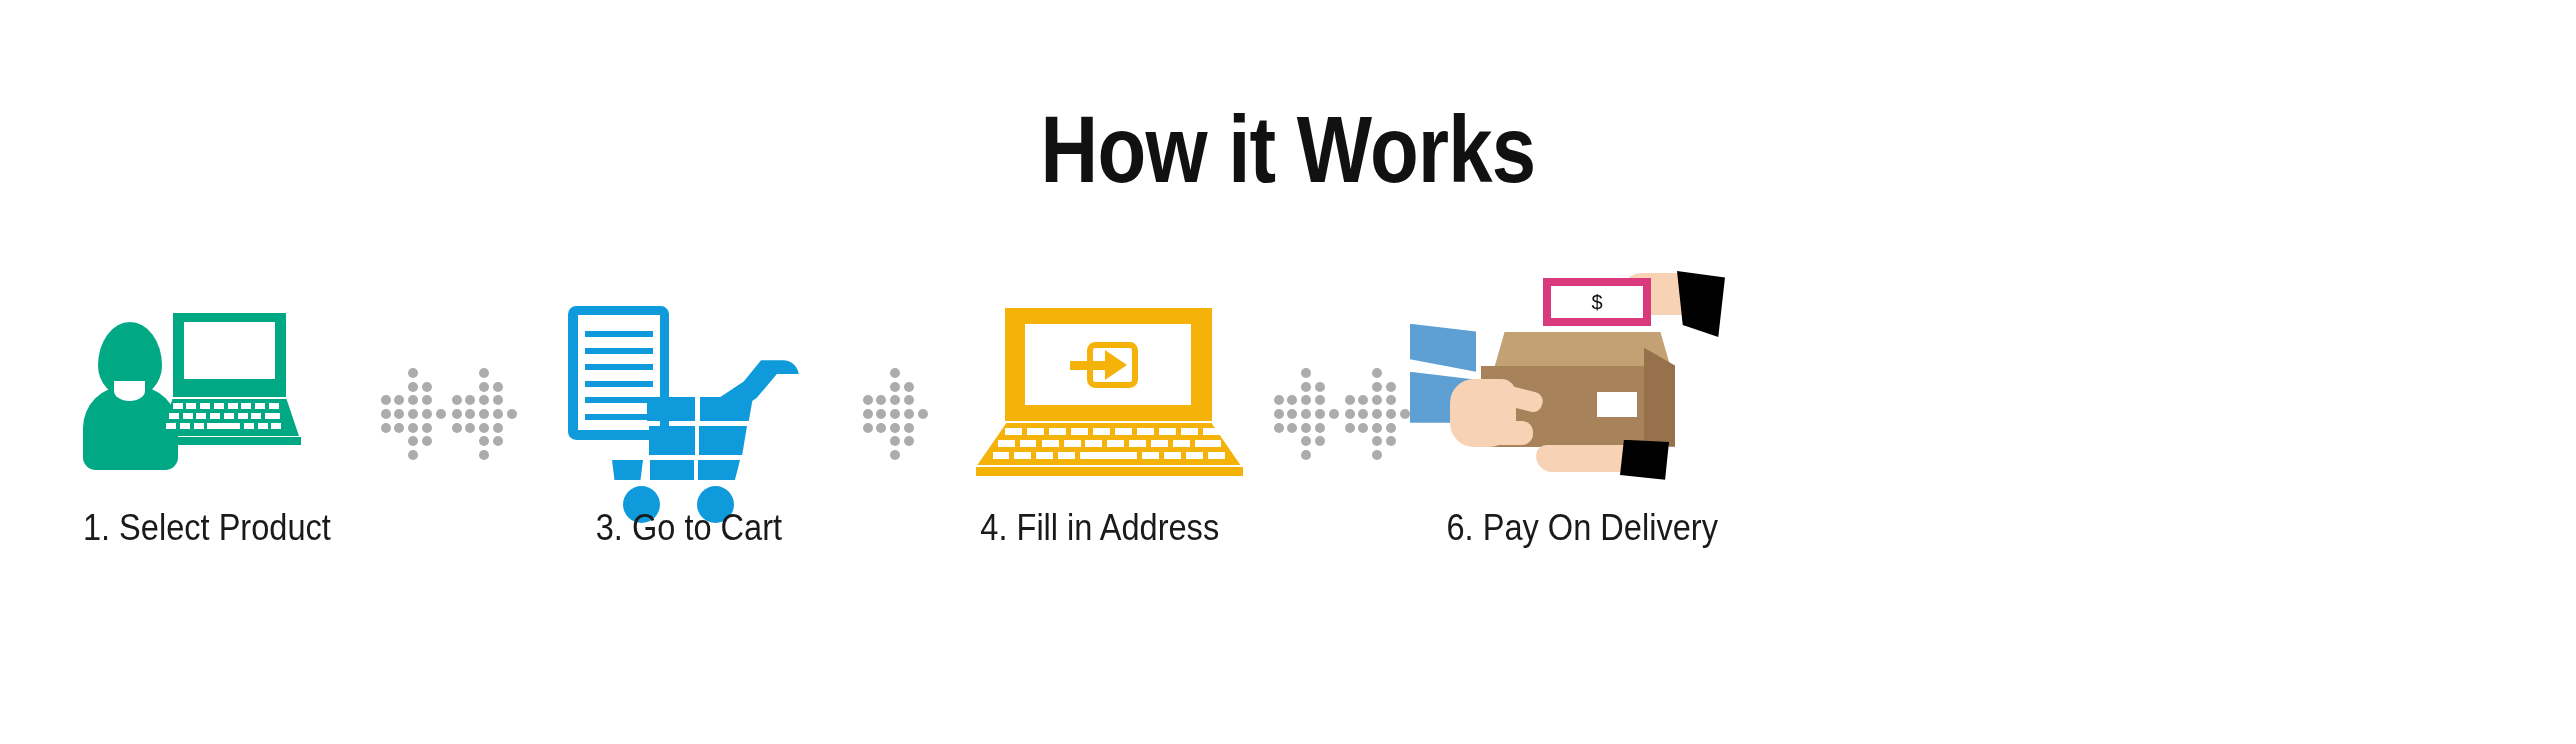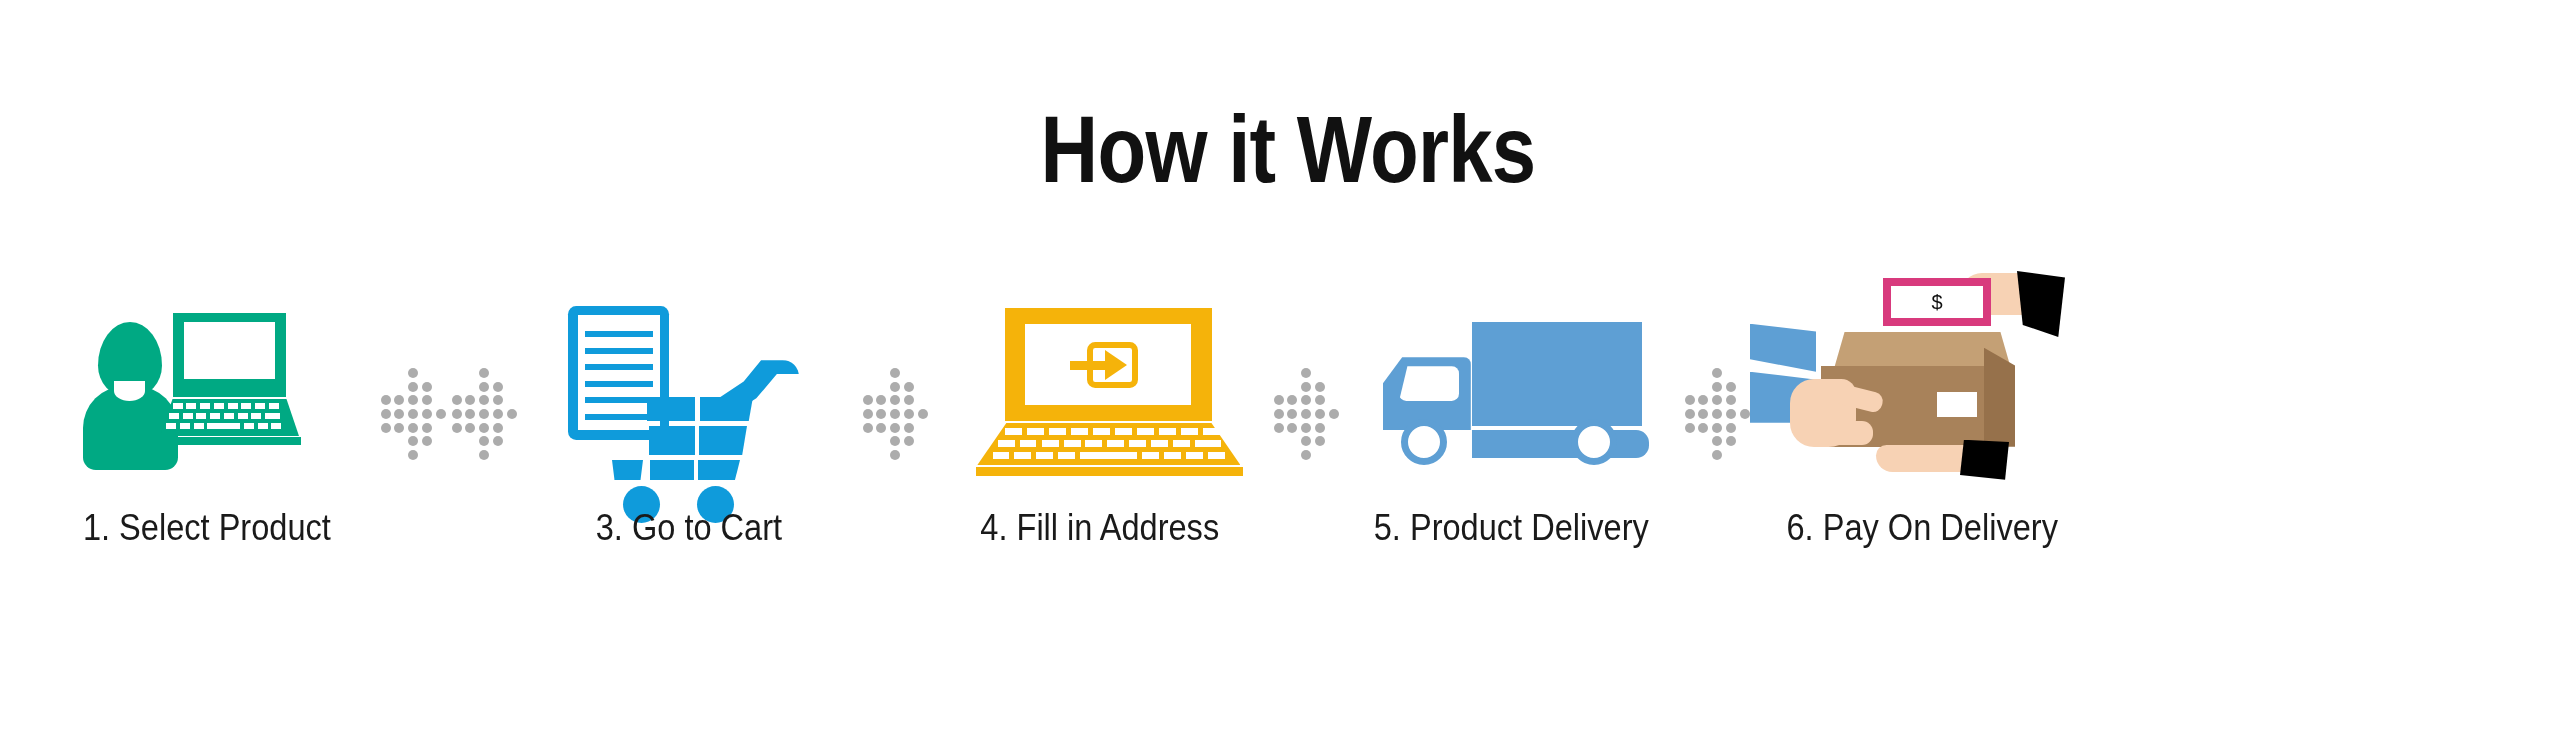--- a/index.html
+++ b/index.html
@@ -340,33 +340,20 @@
       <div class="dot" style="left:59px;top:107px;"></div>
       <div class="dot" style="left:3.7px;top:121px;"></div>
         <div class="dot" style="left:17.4px;top:121px;"></div>
       <div class="dot" style="left:31px;top:121px;"></div>
         <div class="dot" style="left:45px;top:121px;"></div>
       <div class="dot" style="left:31px;top:134px;"></div>
         <div class="dot" style="left:45px;top:134px;"></div>
       <div class="dot" style="left:31px;top:148px;"></div>
     </div>
 
-    <div class="step">
-      <div class="art" style="--c:#5e9fd4">
-        <div style="position:absolute;left:29px;top:7.3px;width:293px;height:174px;">
-          <div class="t-box"></div>
-          <div class="t-cab"></div>
-          <div class="t-win"></div>
-          <div class="t-chassis"></div>
-          <div class="t-wheel" style="left:31px;top:110px;"></div>
-          <div class="t-wheel" style="left:201px;top:110px;"></div>
-        </div>
-      </div>
-      <div class="caption">5. Product Delivery</div>
-    </div>
 
     <div class="sep">
       <div class="dot" style="left:31px;top:66px;"></div>
       <div class="dot" style="left:31px;top:80px;"></div>
         <div class="dot" style="left:45px;top:80px;"></div>
       <div class="dot" style="left:3.7px;top:93px;"></div>
         <div class="dot" style="left:17.4px;top:93px;"></div>
       <div class="dot" style="left:31px;top:93px;"></div>
         <div class="dot" style="left:45px;top:93px;"></div>
       <div class="dot" style="left:3.7px;top:107px;"></div>

